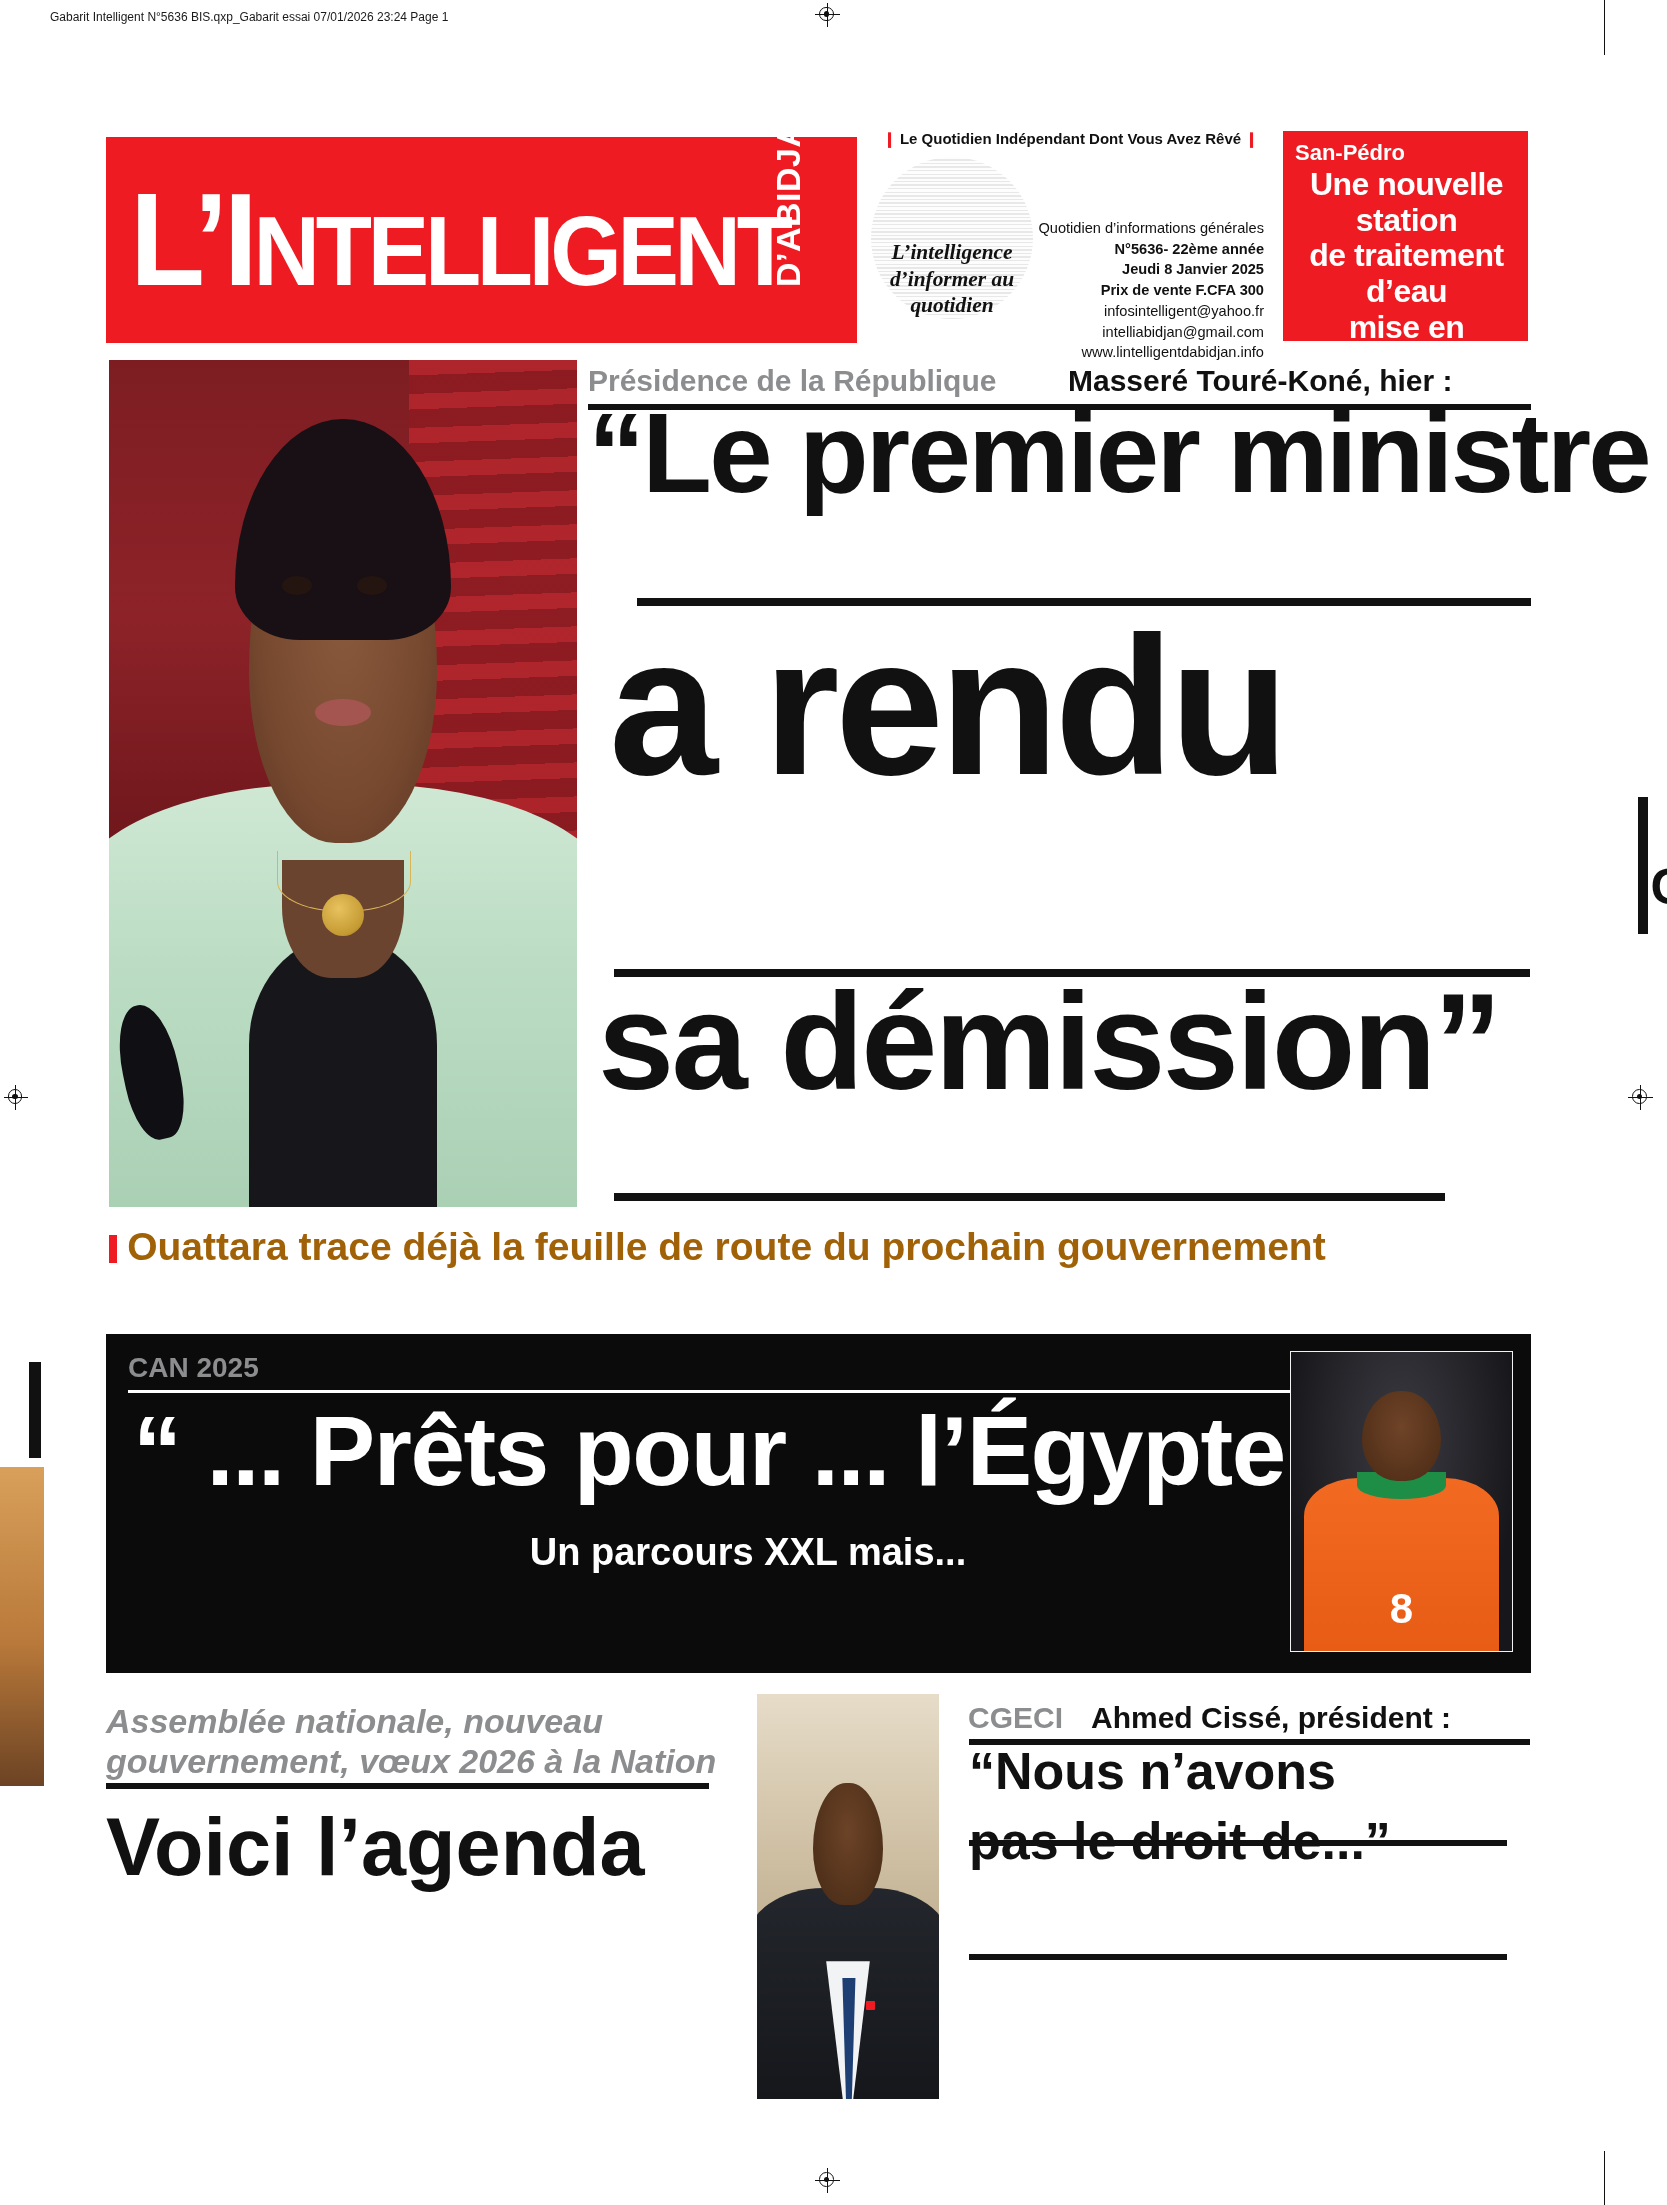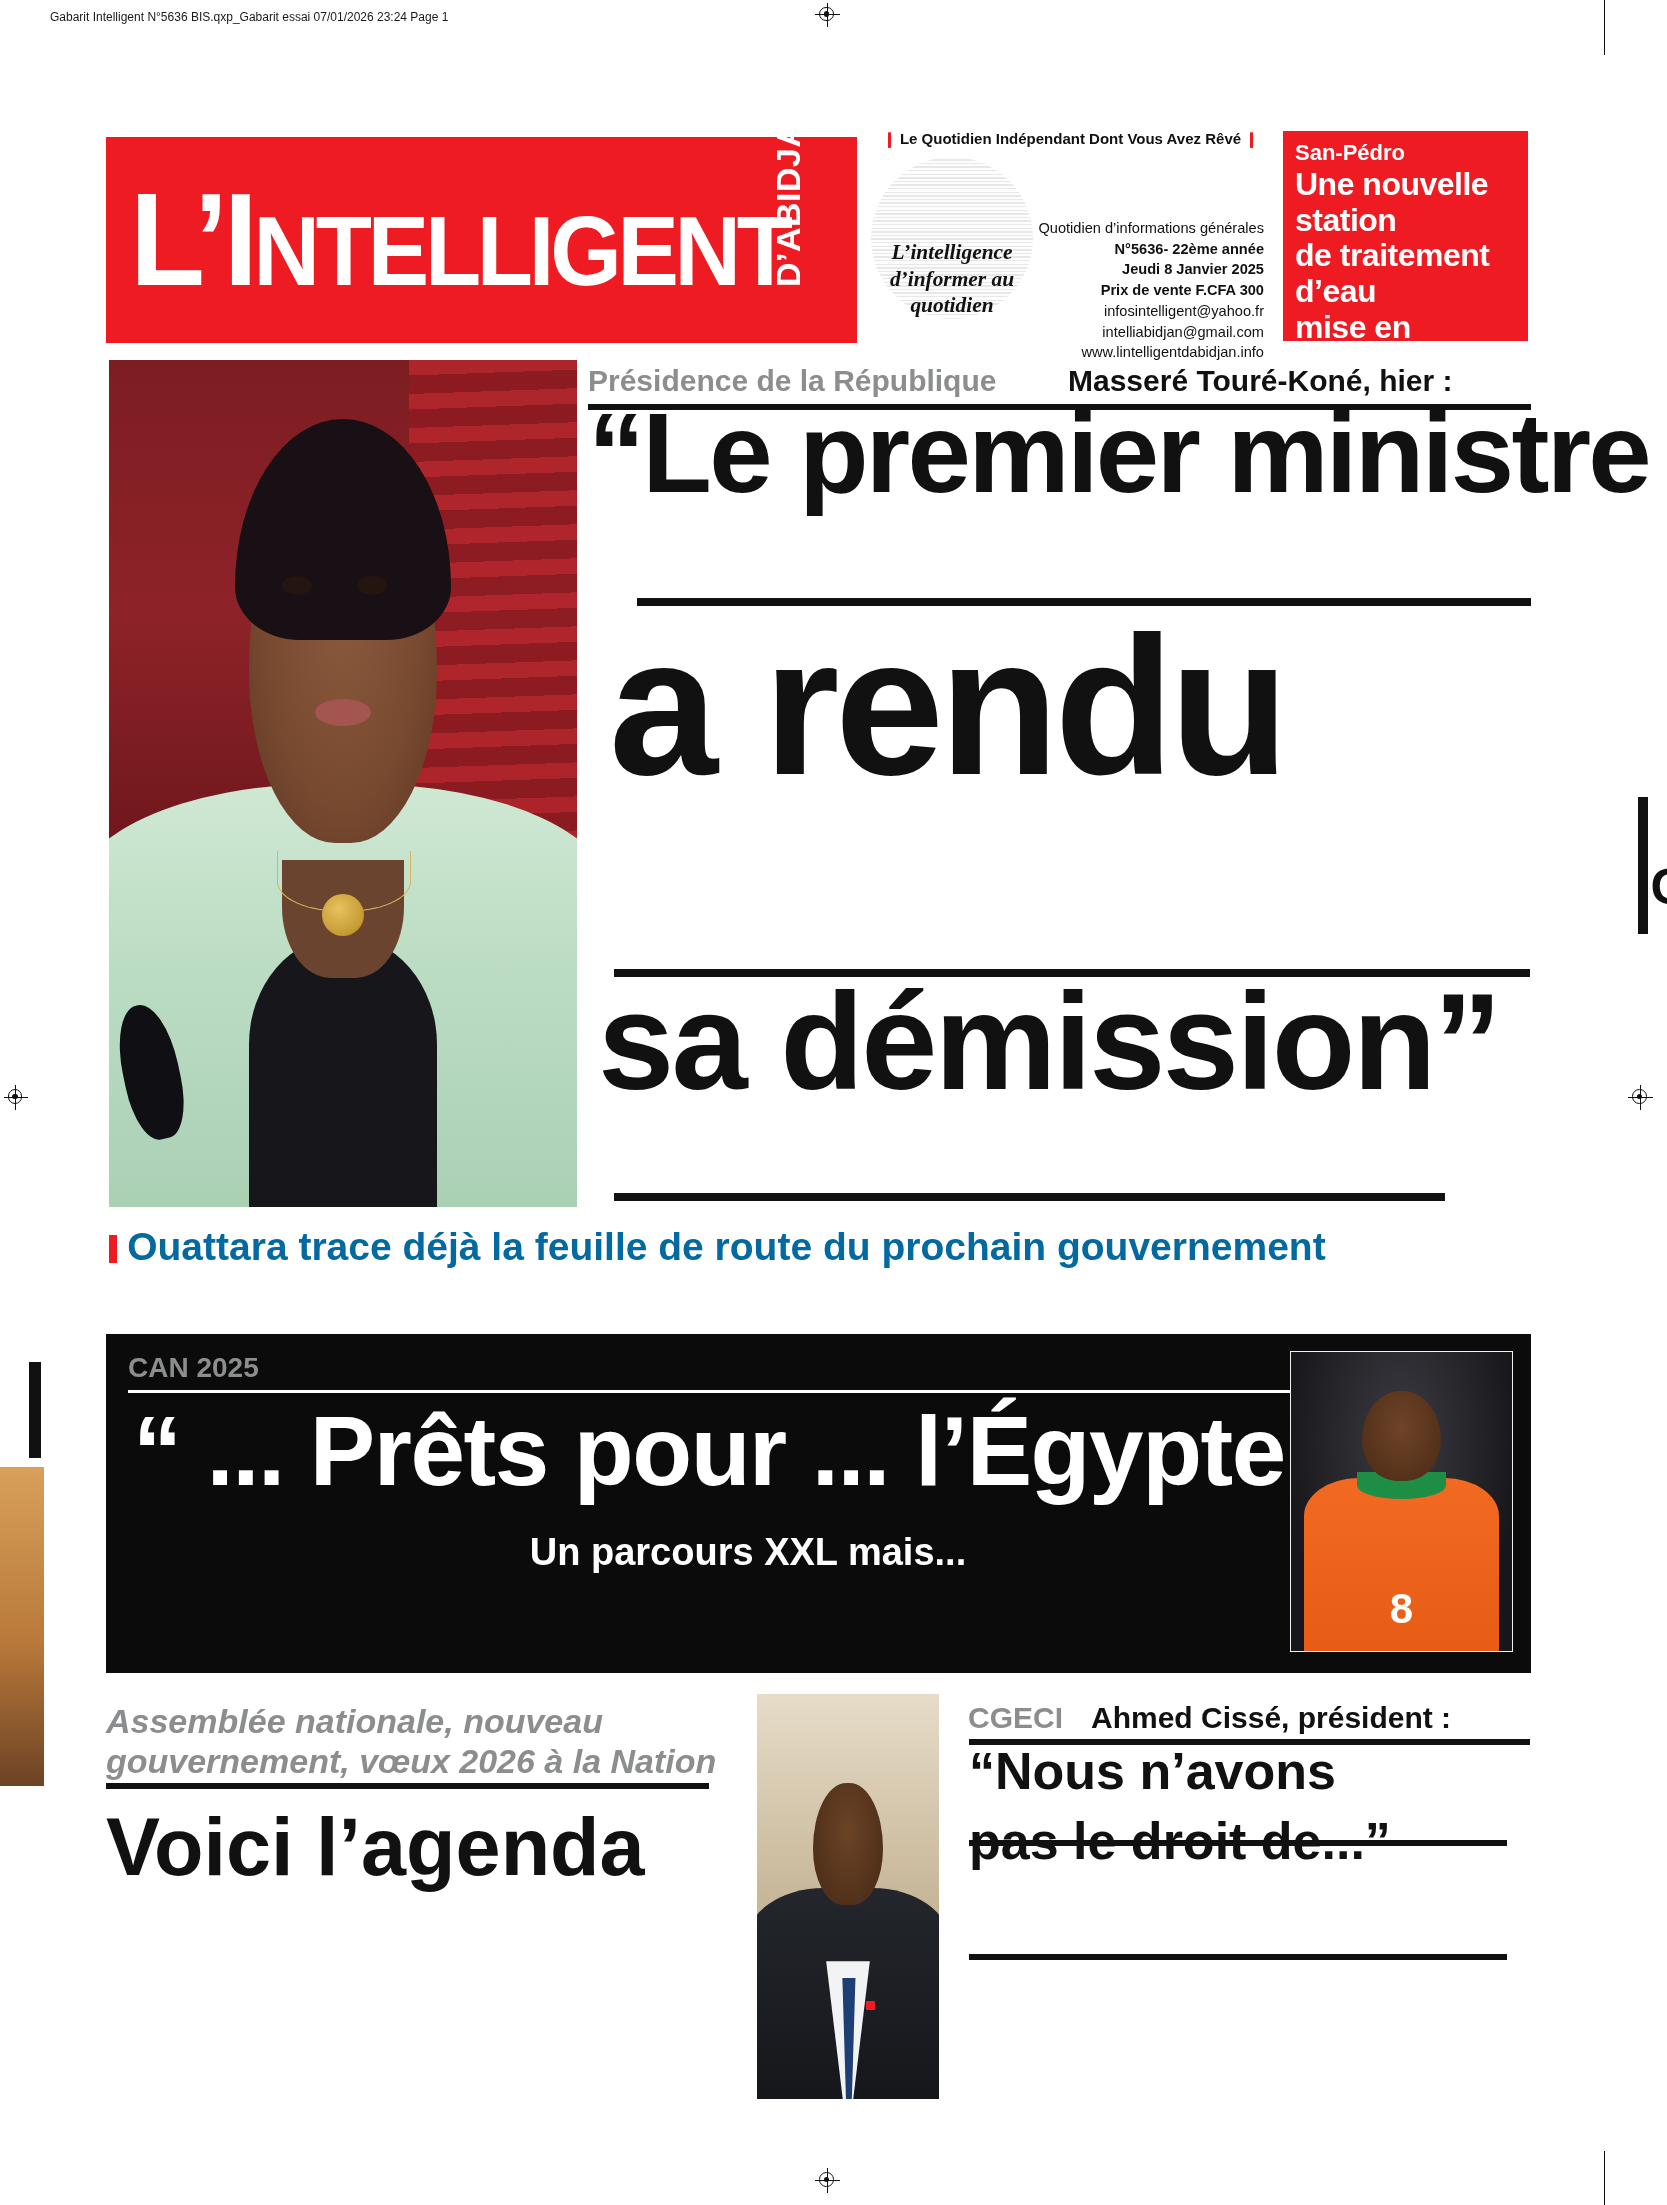--- a/index.html
+++ b/index.html
@@ -176,20 +176,21 @@
     font-size: 22px;
     line-height: 1.05;
   }
   .topright-title {
     margin-top: 2.7px;
     font-family: "Liberation Sans Narrow", "Liberation Sans", sans-serif;
     font-weight: bold;
     font-size: 32px;
     line-height: 1.12;
     letter-spacing: -0.5px;
+    text-align: center;
   }
 
   
   .hero-photo {
     position: absolute;
     left: 109px;
     top: 360px;
     width: 468px;
     height: 847px;
     overflow: hidden;
@@ -327,21 +328,21 @@
   .hl3 { font-size: 137px; letter-spacing: -2.7px; }
 
   .hero-sub {
     position: absolute;
     left: 109px;
     top: 1225px;
     width: 1421px;
     font-family: "Liberation Sans Narrow", "Liberation Sans", sans-serif;
     font-weight: bold;
     font-size: 39px;
-    color: #0369a1;
+    color: #a16207;
     white-space: nowrap;
   }
   .redbar-inline {
     display: inline-block;
     width: 8.2px;
     height: 28px;
     background: #ee1c22;
     vertical-align: -2.7px;
     margin-right: 10px;
   }

